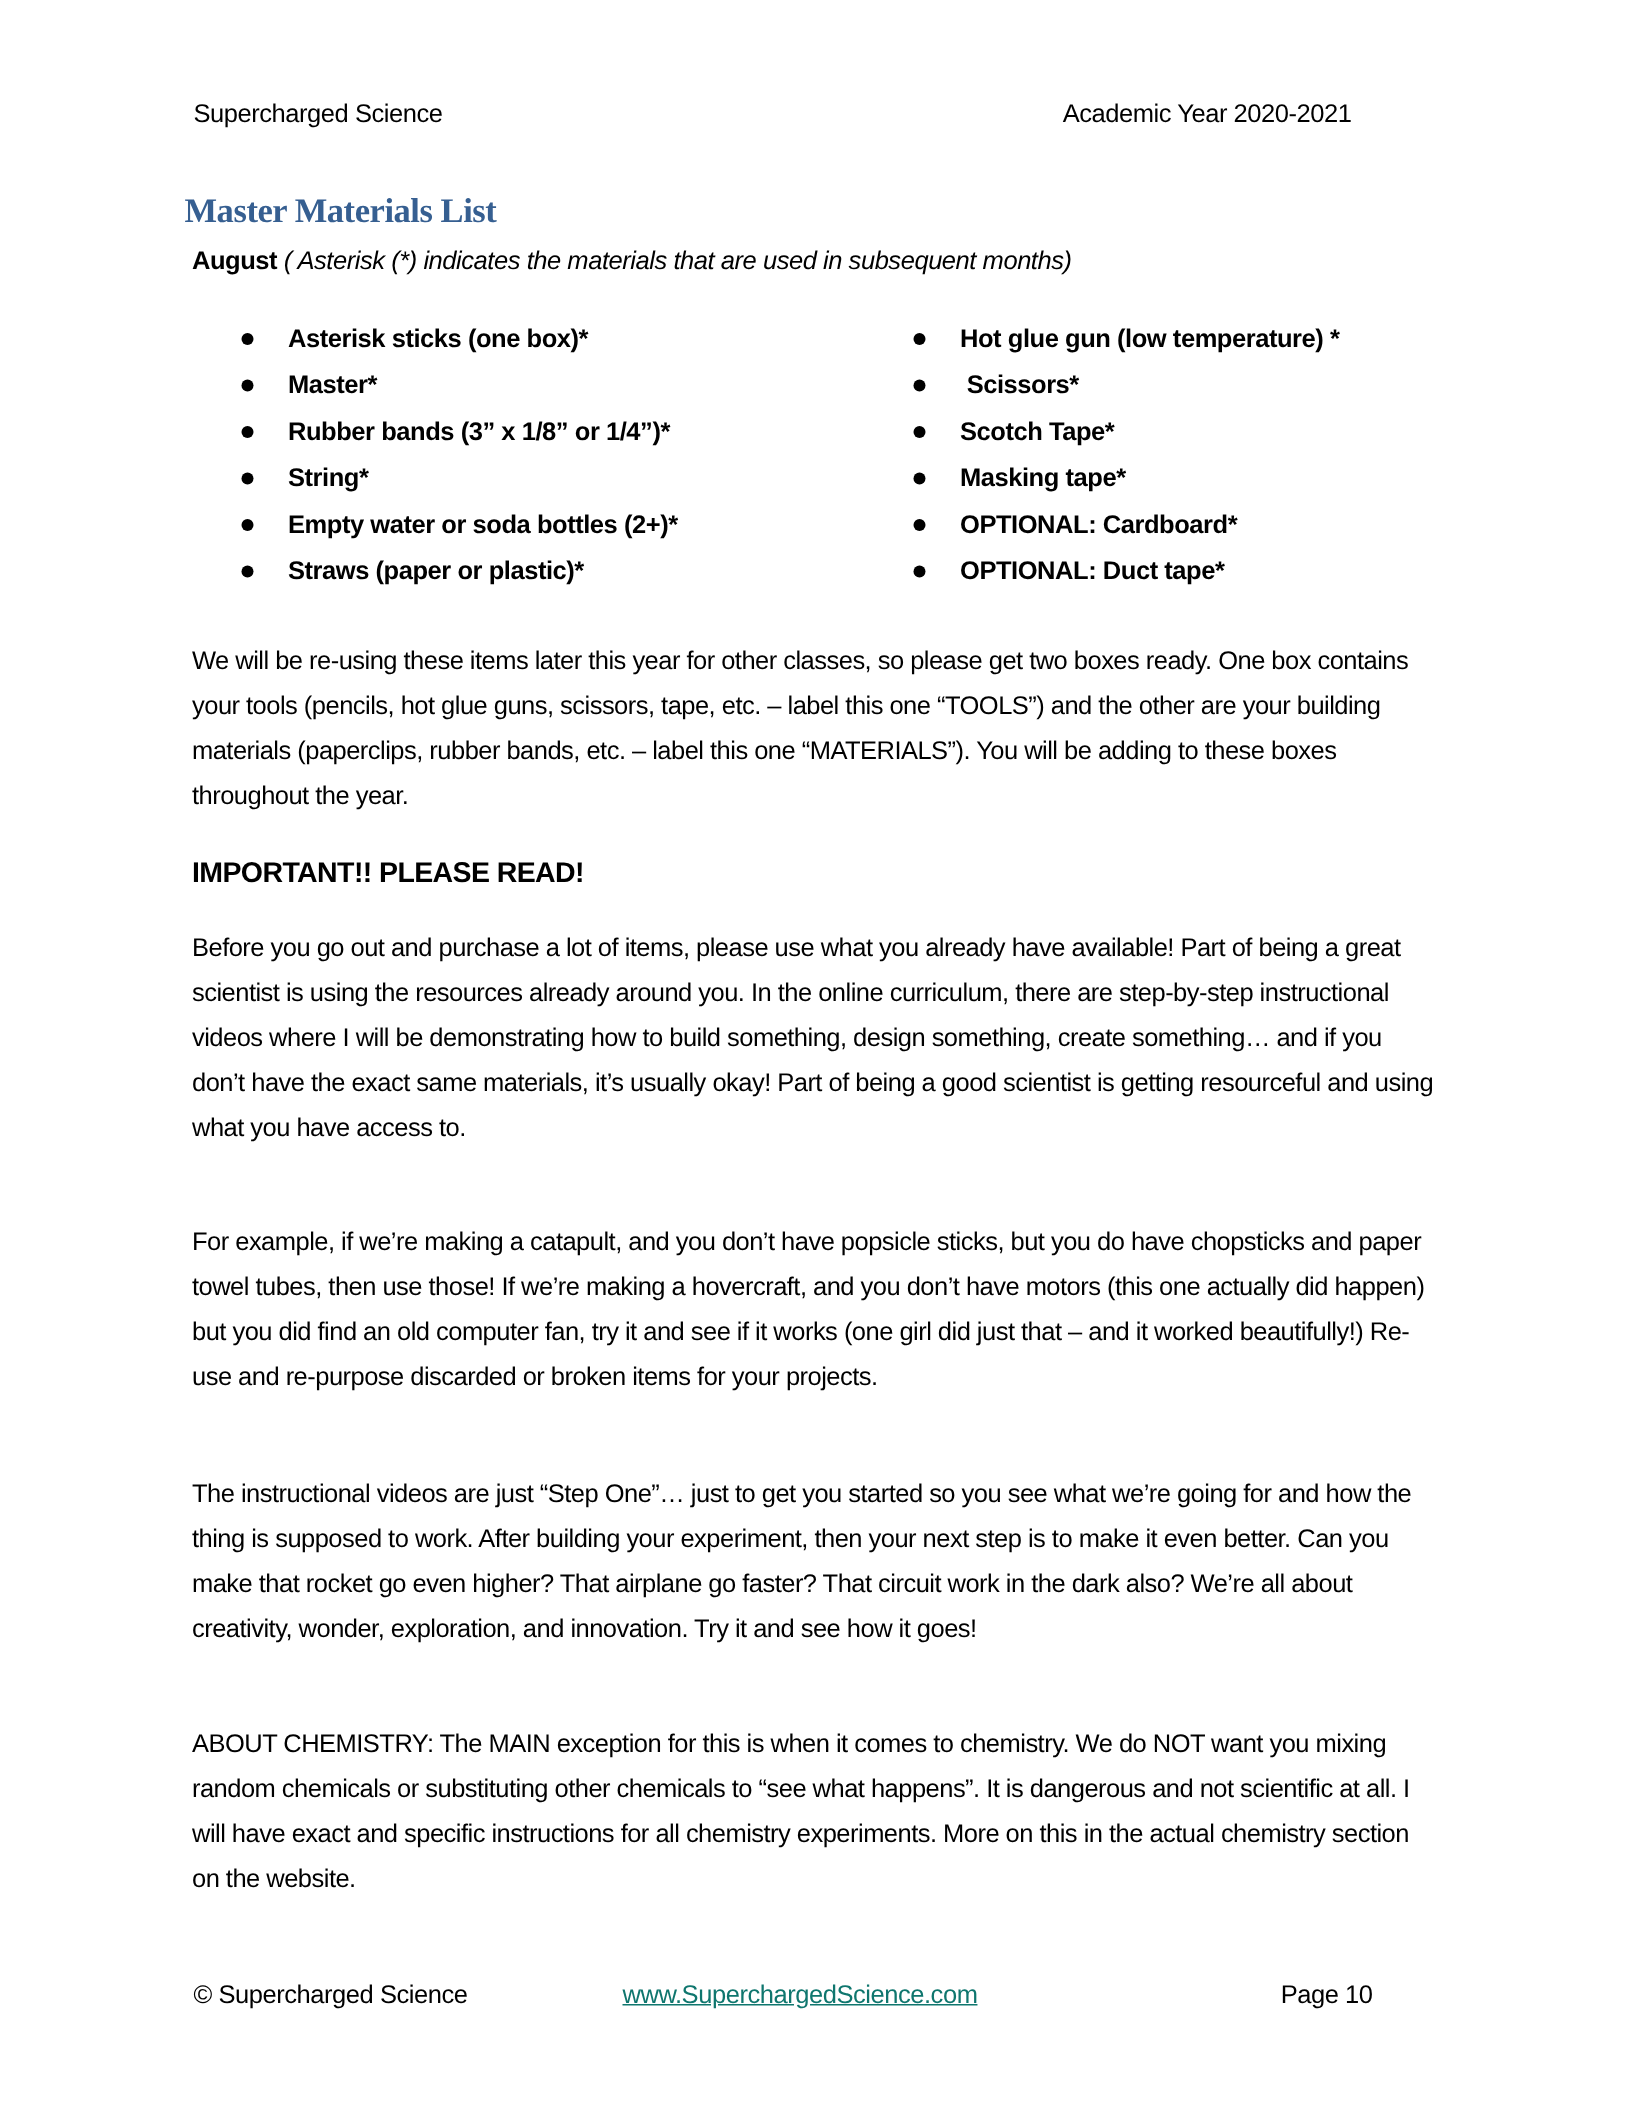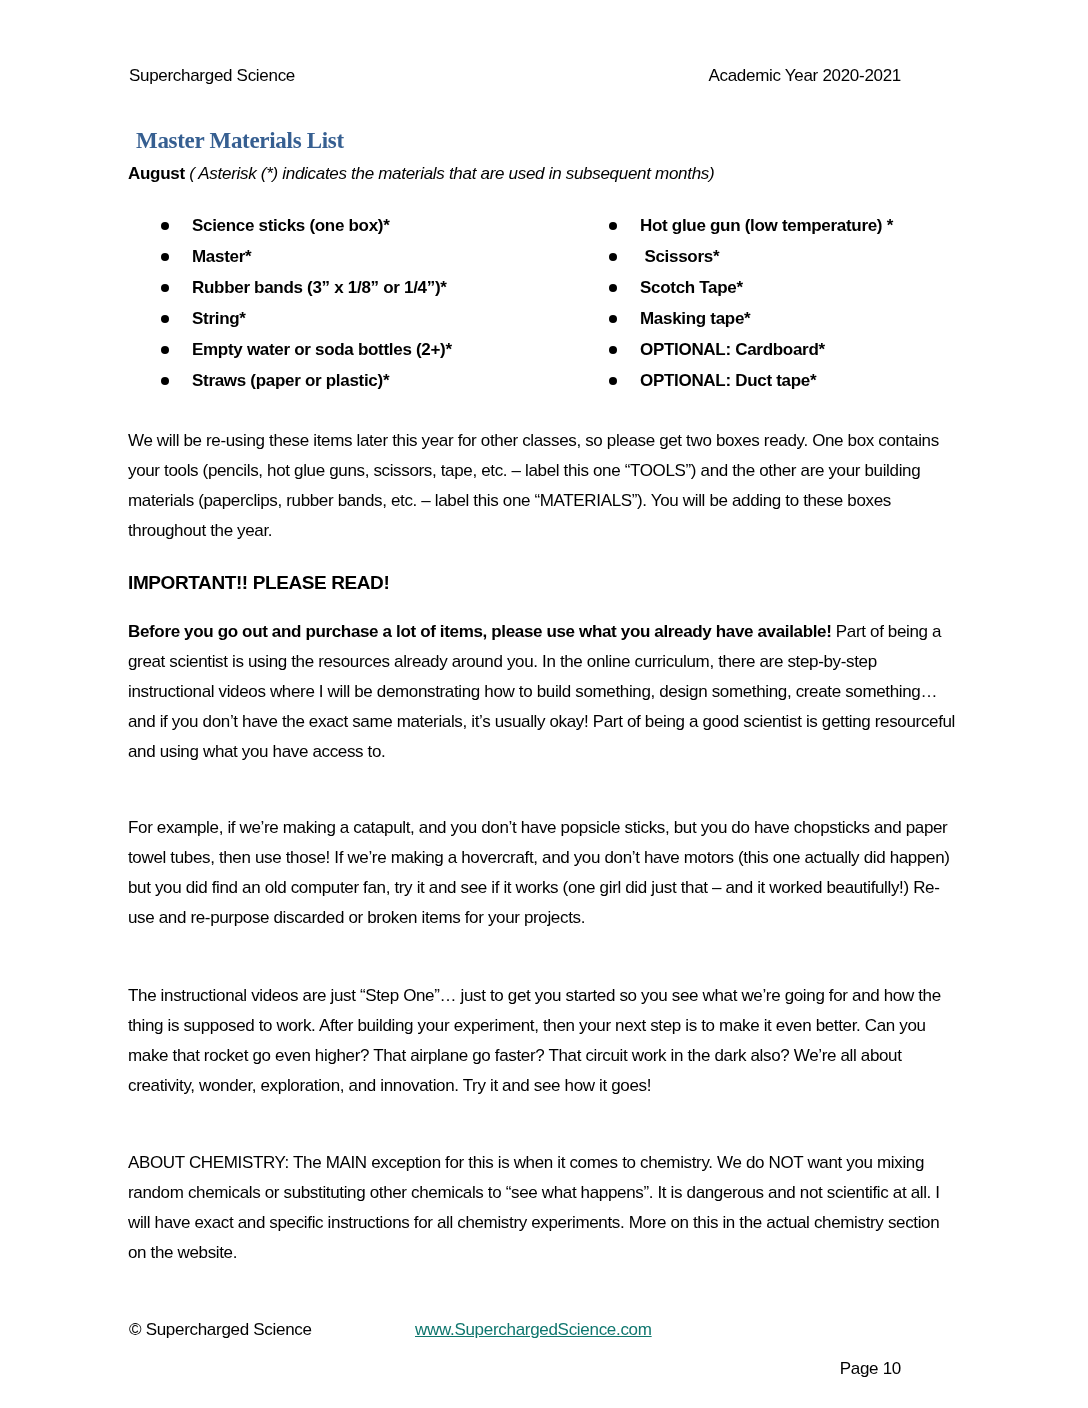--- a/index.html
+++ b/index.html
@@ -2,52 +2,52 @@
 <html><head>
 <meta charset="utf-8">
 <style>
   html, body { margin:0; padding:0; background:#ffffff; }
   body { width:1088px; height:1408px; position:relative; overflow:hidden;
          font-family:"Liberation Sans", sans-serif; color:#000; }
   .page { position:absolute; left:0; top:0; width:1028px; height:1408px; }
   .hdr { position:absolute; top:66px; font-size:17px; letter-spacing:-0.3px; }
   .hdr-left { left:129px; }
   .hdr-right { right:127px; }
-  .title { position:absolute; left:136px; top:128px; font-family:"Liberation Serif", serif;
+  .title { position:absolute; left:123px; top:128px; font-family:"Liberation Serif", serif;
            font-weight:bold; font-size:23px; color:#365f91; letter-spacing:-0.3px; }
   .subtitle { position:absolute; left:128px; top:164px; font-size:17px; letter-spacing:-0.3px; }
   .subtitle b { font-weight:bold; }
   .subtitle i { font-style:italic; }
   .list { position:absolute; top:210px; margin:0; padding:0; list-style:none; }
   .list-left { left:158px; }
   .list-right { left:606px; }
   .list li { position:relative; height:31px; line-height:31px; font-size:17px; font-weight:bold;
              padding-left:34px; letter-spacing:-0.3px; white-space:nowrap; }
   .list li .bullet { position:absolute; left:3px; top:12px; width:8px; height:8px; border-radius:50%; background:#000; }
   .para { position:absolute; left:128px; width:830px; font-size:17px; line-height:30px;
           letter-spacing:-0.35px; margin:0; }
-  .para b { font-weight:bold;margin-top:45px; }
+  .para b { font-weight:normal;margin-top:45px; }
   .h2 { position:absolute; left:128px; top:572px; font-size:19px; font-weight:bold; letter-spacing:-0.4px; }
   .footer { position:absolute; top:1320px; font-size:17px; letter-spacing:-0.3px; }
   .foot-left { left:129px; }
   .foot-center { left:415px; color:#0f766e; text-decoration:underline; }
-  .foot-right { right:127px;margin-top:39px; }
+  .foot-right { right:113px; }
 </style>
 </head>
 <body>
 
 <div class="page">
   <div class="hdr hdr-left">Supercharged Science</div>
   <div class="hdr hdr-right">Academic Year 2020-2021</div>
 
   <div class="title">Master Materials List</div>
   <div class="subtitle"><b>August</b><i> ( Asterisk (*) indicates the materials that are used in subsequent months)</i></div>
 
   <ul class="list list-left">
-    <li><span class="bullet"></span><span>Science sticks (one box)*</span></li>
+    <li><span class="bullet"></span><span>Asterisk sticks (one box)*</span></li>
     <li><span class="bullet"></span><span>Master*</span></li>
     <li><span class="bullet"></span><span>Rubber bands (3” x 1/8” or 1/4”)*</span></li>
     <li><span class="bullet"></span><span>String*</span></li>
     <li><span class="bullet"></span><span>Empty water or soda bottles (2+)*</span></li>
     <li><span class="bullet"></span><span>Straws (paper or plastic)*</span></li>
   </ul>
 
   <ul class="list list-right">
     <li><span class="bullet"></span><span>Hot glue gun (low temperature) *</span></li>
     <li><span class="bullet"></span><span style="white-space:pre"> Scissors*</span></li>

